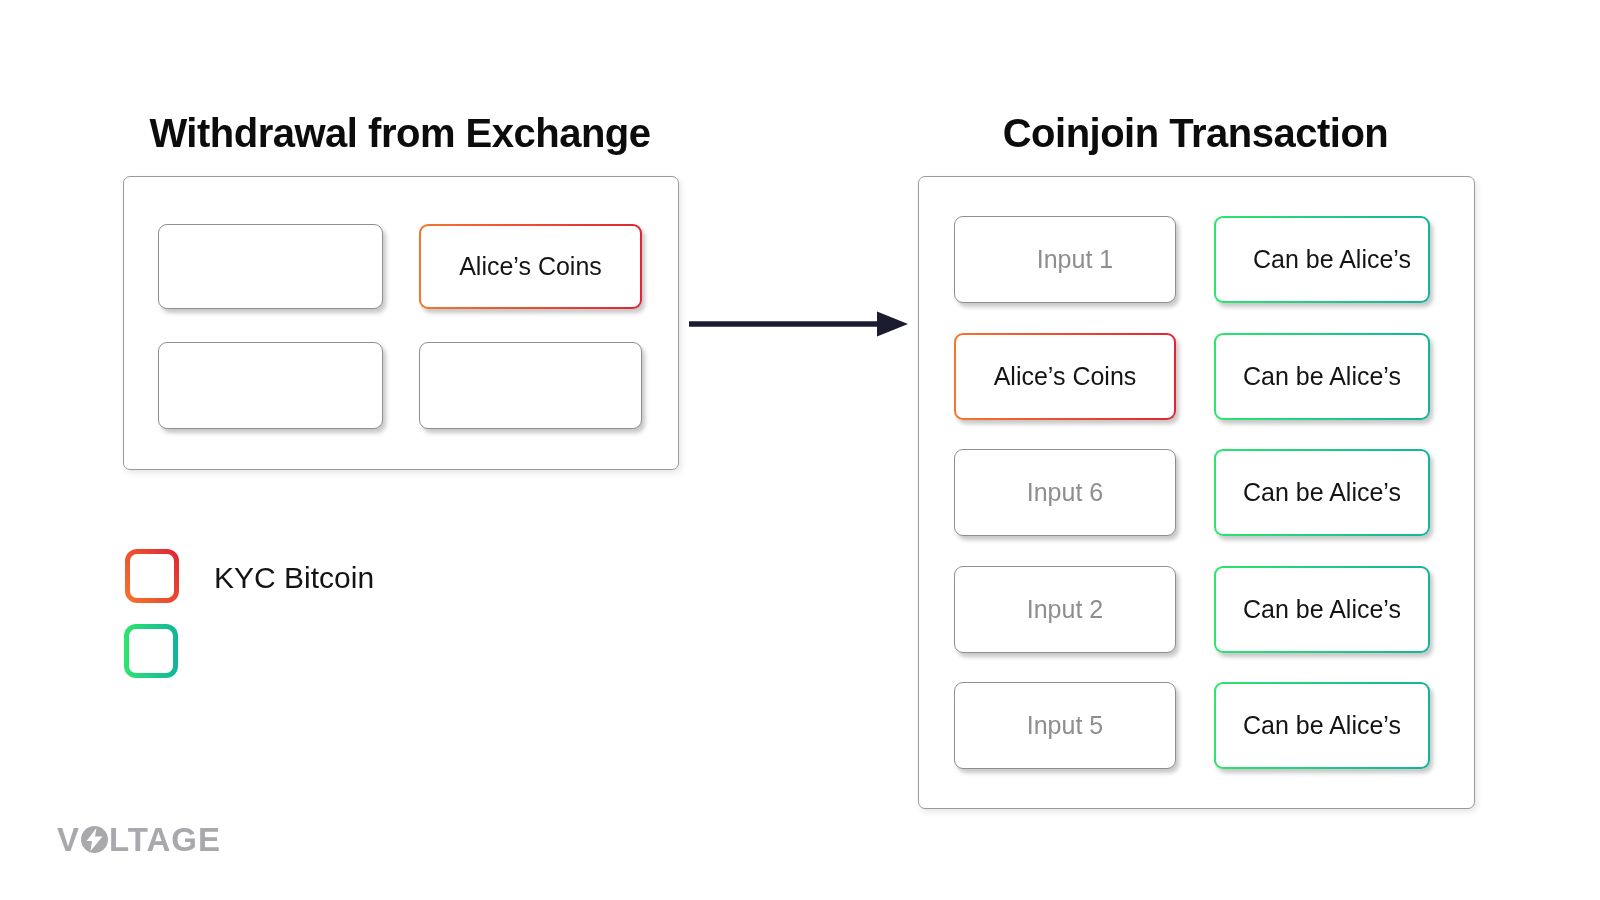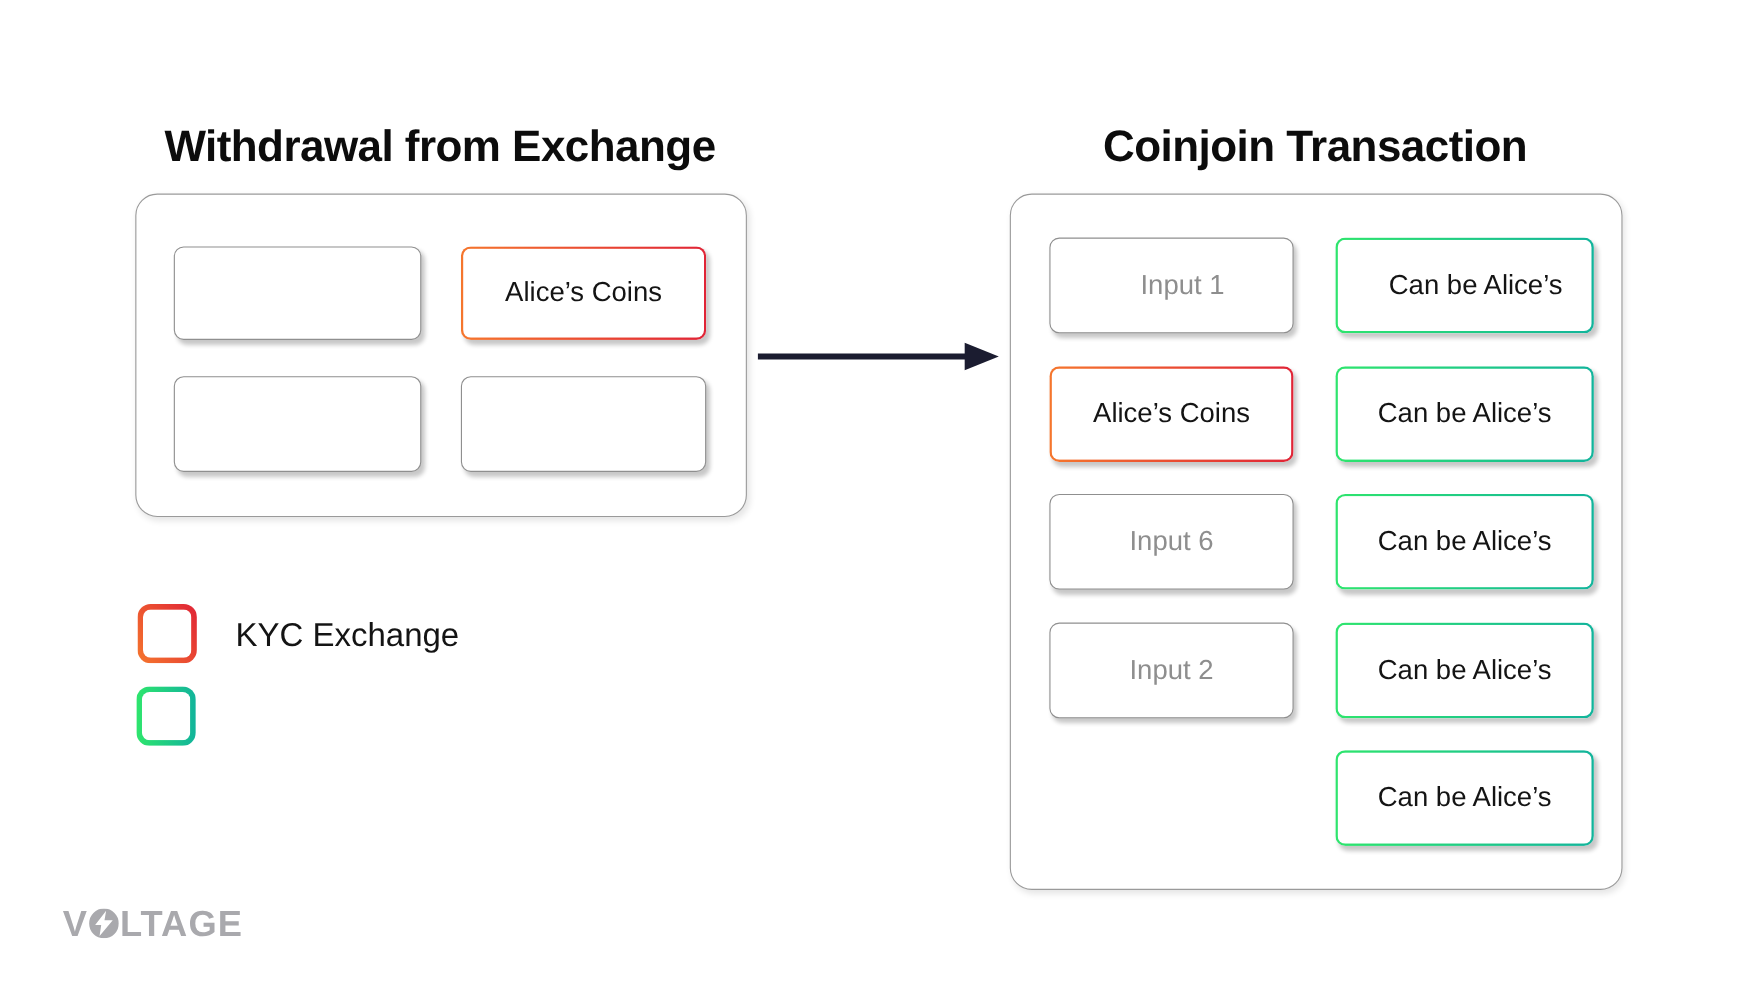--- a/index.html
+++ b/index.html
@@ -7,21 +7,21 @@
     position:relative;width:1600px;height:900px;overflow:hidden;background:#ffffff;
     font-family:"Liberation Sans", sans-serif;
   }
   .panel-title{
     position:absolute;margin:0;top:113px;font-size:40px;font-weight:bold;
     letter-spacing:-0.5px;color:var(--title-color);text-align:center;line-height:1;
   }
   .panel-title.left{left:123px;width:554px;}
   .panel-title.right{left:918px;width:555px;}
   .container{
-    position:absolute;background:#ffffff;border:1.5px solid #9a9a9a;border-radius:20px;
+    position:absolute;background:#ffffff;border:1.5px solid #9a9a9a;border-radius:7px;
     box-shadow:2px 3px 6px rgba(0,0,0,0.10);
   }
   .container.left-container{left:123px;top:176px;width:554px;height:292px;}
   .container.right-container{left:918px;top:176px;width:555px;height:631px;}
   .box{
     position:absolute;box-sizing:border-box;display:flex;align-items:center;justify-content:center;
     background:#ffffff;border-radius:9px;font-size:25px;color:var(--text-color);
     box-shadow:3px 4px 4px rgba(0,0,0,0.22);white-space:nowrap;
   }
   .box.plain{border:1.5px solid var(--neutral-border);}
@@ -36,21 +36,21 @@
     background:linear-gradient(#ffffff,#ffffff) padding-box,
                linear-gradient(90deg,var(--safe-gradient-start),var(--safe-gradient-end)) border-box;
   }
   
   .lb1{left:34px;top:47px;width:225px;height:85px;}
   .lb2{left:295px;top:47px;width:223px;height:85px;}
   .lb3{left:34px;top:165px;width:225px;height:87px;}
   .lb4{left:295px;top:165px;width:223px;height:87px;}
   
   .ri{left:35px;width:222px;height:87px;}
-  .ro{left:295px;width:235px;height:87px;}
+  .ro{left:295px;width:216px;height:87px;}
   .row1{top:39px;padding-left:20px;} .row2{top:156px;} .row3{top:272px;} .row4{top:389px;} .row5{top:505px;}
   
   .arrow{position:absolute;left:687px;top:308px;width:222px;height:32px;}
   .arrow-line{stroke:var(--arrow-color);stroke-width:5.5;}
   .arrow-head{fill:var(--arrow-color);}
   
   .legend-swatch{
     position:absolute;width:54px;height:54px;box-sizing:border-box;border-radius:12px;
     border:5px solid transparent;
   }
@@ -102,25 +102,26 @@
 
     <div class="box kyc ri row2">Alice’s Coins</div>
     <div class="box safe ro row2">Can be Alice’s</div>
 
     <div class="box plain muted ri row3">Input 6</div>
     <div class="box safe ro row3">Can be Alice’s</div>
 
     <div class="box plain muted ri row4">Input 2</div>
     <div class="box safe ro row4">Can be Alice’s</div>
 
+    <div class="box plain muted ri row5">Input 5</div>
     <div class="box safe ro row5">Can be Alice’s</div>
   </div>
 
   <div class="legend-swatch kyc-swatch"></div>
-  <div class="legend-label l1">KYC Exchange</div>
+  <div class="legend-label l1">KYC Bitcoin</div>
 
   <div class="legend-swatch safe-swatch"></div>
 
   <div class="logo">
     <span>V</span>
     <svg width="27" height="27" viewBox="0 0 27 27">
       <circle class="logo-disc" cx="13.5" cy="13.5" r="13.5"></circle>
       <polygon class="logo-bolt" points="15.5,2 5.5,15 11,15 9.5,25 21.5,10.5 14,10.5"></polygon>
     </svg>
     <span>LTAGE</span>

